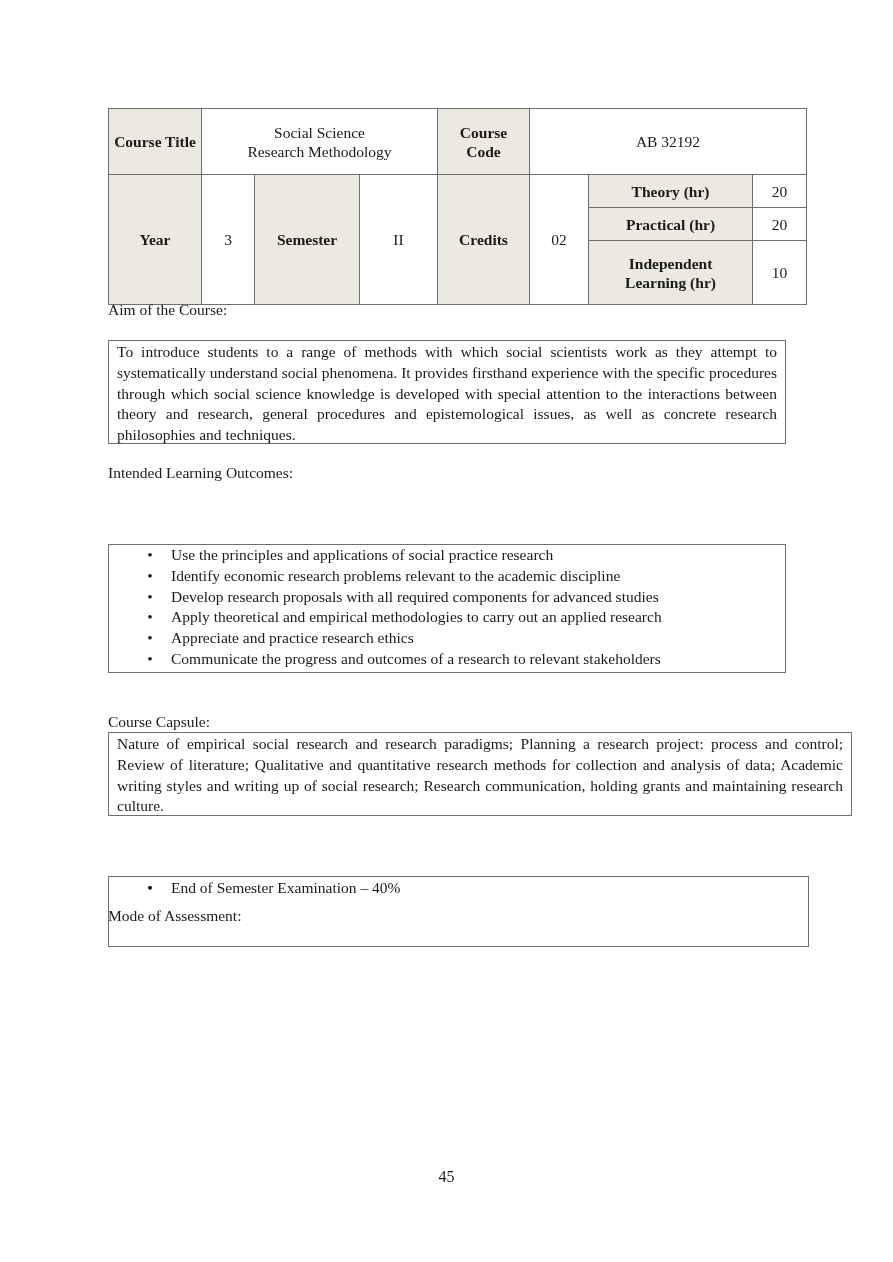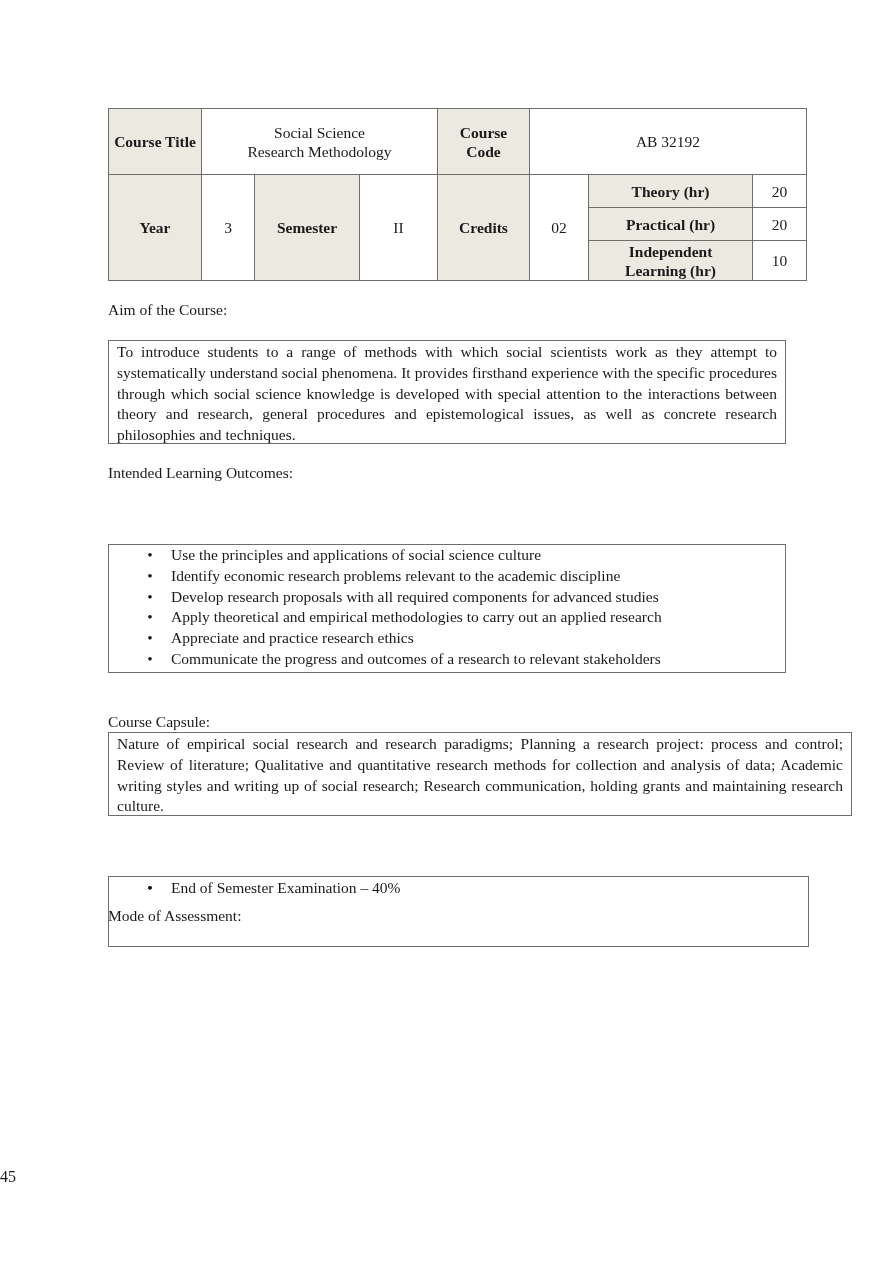--- a/index.html
+++ b/index.html
@@ -36,21 +36,21 @@
       box-sizing: border-box; font-size: 15.5px; line-height: 20.8px;
     }
     .box.text { padding: 1px 8px; text-align: justify; }
     .box ul { margin: 0; padding: 0 0 0 62px; list-style: none; }
     .box li { position: relative; }
     .box li .bullet {
       position: absolute; left: -26px; top: 0; width: 10px; text-align: center;
     }
     .pagenum {
       position: absolute; left: 0; width: 893px; top: 1168px;
-      font-size: 16px;
+      text-align: center; font-size: 16px;
     }
   </style>
 </head>
 <body>
 
 <div class="page">
 
   <table class="info">
     <colgroup>
       <col style="width:93px">
@@ -80,35 +80,35 @@
       <td class="shade" rowspan="3">Credits</td>
       <td rowspan="3">02</td>
       <td class="shade">Theory (hr)</td>
       <td>20</td>
     </tr>
     <tr class="r3">
       <td class="shade">Practical (hr)</td>
       <td>20</td>
     </tr>
     <tr class="r4">
-      <td class="shade" style="padding:0 28px;">Independent Learning (hr)</td>
+      <td class="shade" style="padding:12px 28px;">Independent Learning (hr)</td>
       <td>10</td>
     </tr>
   </tbody>
     </table>
 
   <div class="heading" style="top:301px;">Aim of the Course:</div>
   <div class="box text" style="top:340px; width:678px; height:104px;">
     <div>To introduce students to a range of methods with which social scientists work as they attempt to systematically understand social phenomena. It provides firsthand experience with the specific procedures through which social science knowledge is developed with special attention to the interactions between theory and research, general procedures and epistemological issues, as well as concrete research philosophies and techniques.</div>
   </div>
 
   <div class="heading" style="top:464px;">Intended Learning Outcomes:</div>
   <div class="box" style="top:544px; width:678px; height:129px;">
     <ul>
-      <li><span class="bullet">•</span><span>Use the principles and applications of social science culture</span></li>
+      <li><span class="bullet">•</span><span>Use the principles and applications of social practice research</span></li>
       <li><span class="bullet">•</span><span>Identify economic research problems relevant to the academic discipline</span></li>
       <li><span class="bullet">•</span><span>Develop research proposals with all required components for advanced studies</span></li>
       <li><span class="bullet">•</span><span>Apply theoretical and empirical methodologies to carry out an applied research</span></li>
       <li><span class="bullet">•</span><span>Appreciate and practice research ethics</span></li>
       <li><span class="bullet">•</span><span>Communicate the progress and outcomes of a research to relevant stakeholders</span></li>
     </ul>
   </div>
 
   <div class="heading" style="top:713px;">Course Capsule:</div>
   <div class="box text" style="top:732px; width:744px; height:84px;">

